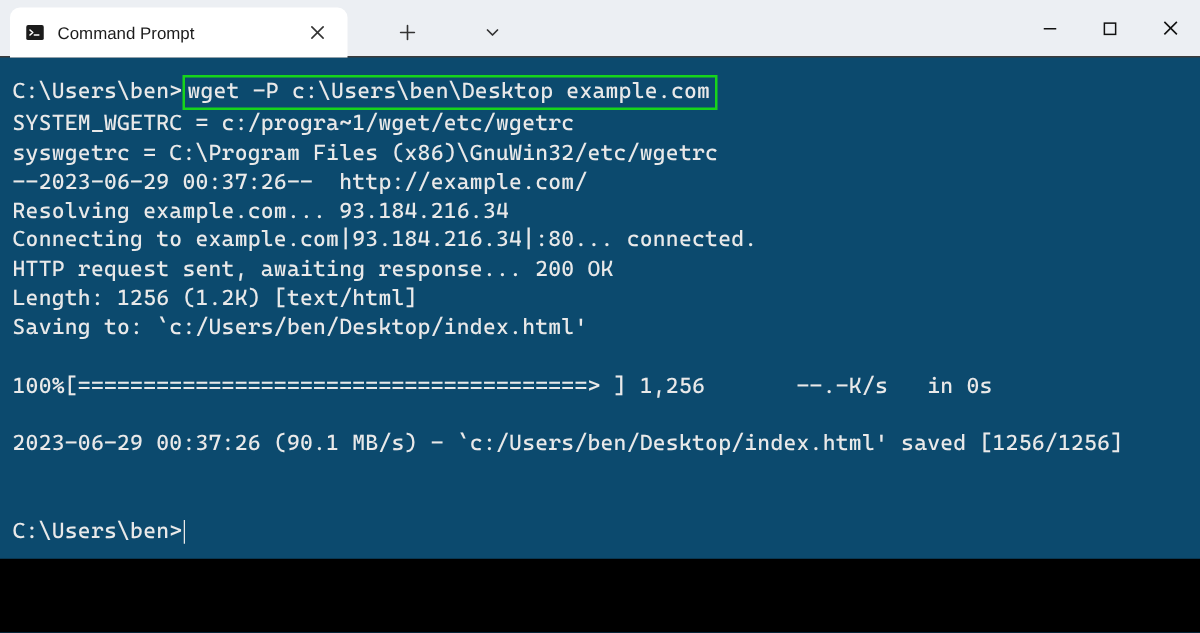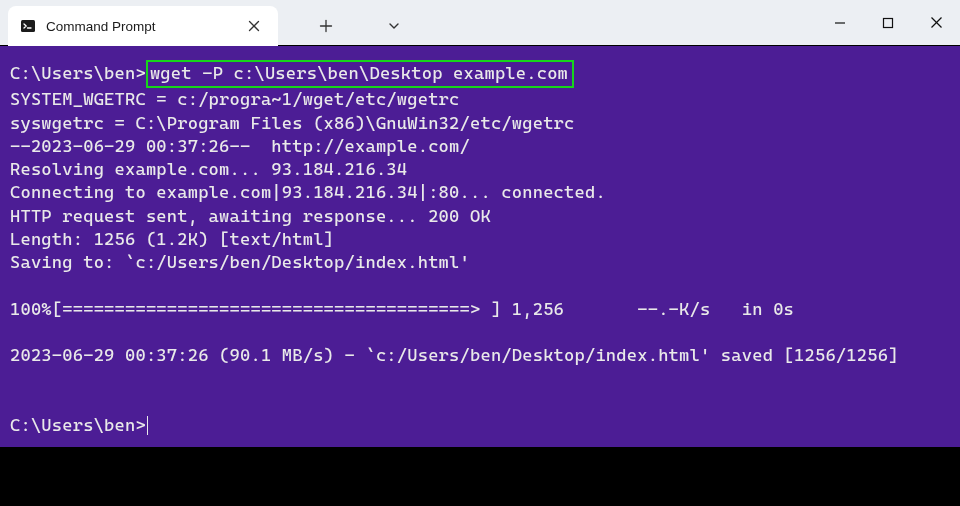--- a/index.html
+++ b/index.html
@@ -59,21 +59,21 @@
       display:flex;
       align-items:stretch;
     }
     .win-btn {
       width: 48px;
       display:flex; align-items:center; justify-content:center;
       color:#111;
       cursor:pointer;
     }
     .terminal {
-      background:#4c1d95;
+      background:#0c4a6e;
       color:#e9e9e9;
       font-family: "Cascadia Mono", Consolas, "Courier New", monospace;
       font-size: 17.5px;
       line-height: 1.33;
       padding: 14px 10px 10px 10px;
       white-space: pre;
       letter-spacing: 0.2px;
     }
     .hl-box {
       border: 2px solid #17d41b;

